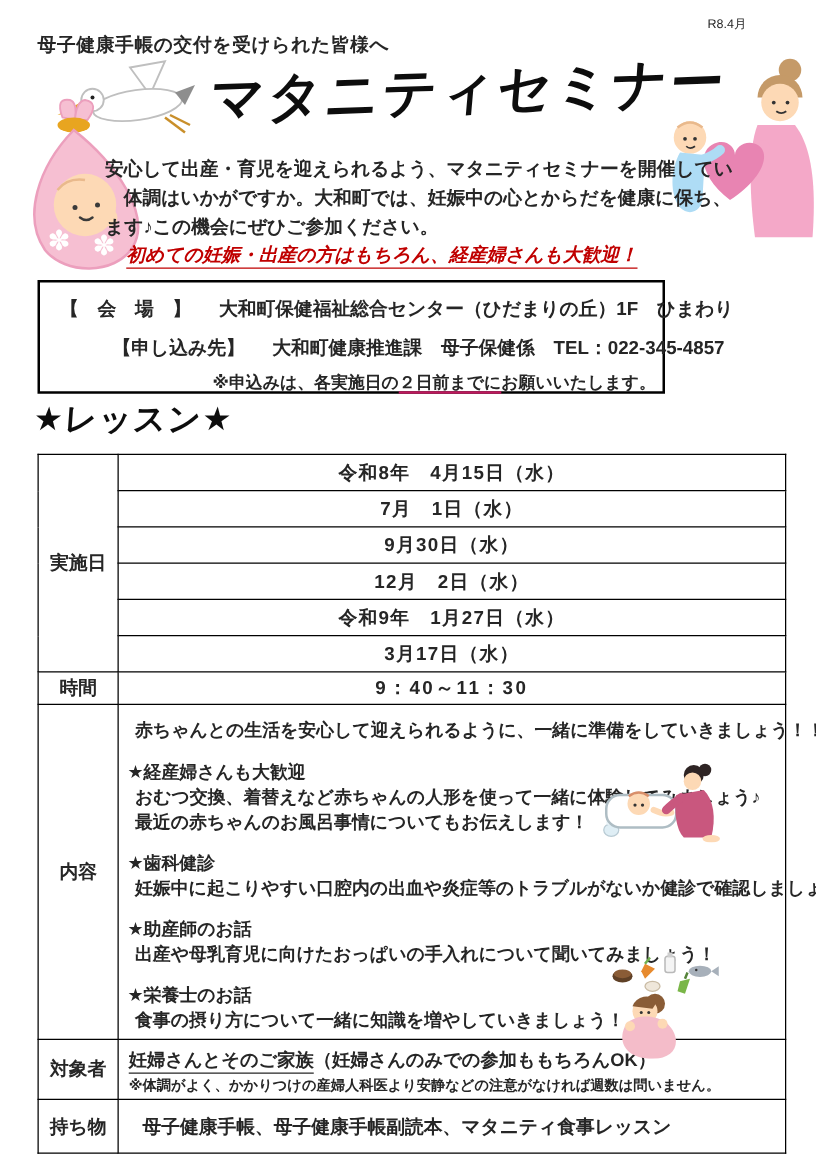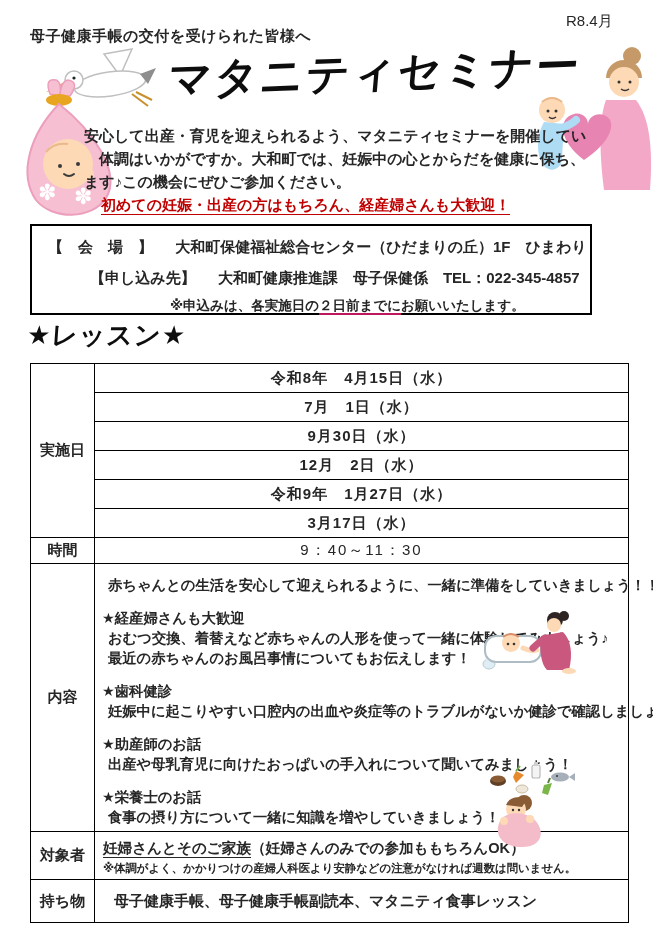--- a/index.html
+++ b/index.html
@@ -6,46 +6,46 @@
   html,body { background:#888; }
   .page {
     position:relative; width:653px; height:937px; margin:0 auto;
     background:#ffffff; overflow:hidden;
     font-family:"Liberation Sans","DejaVu Sans",sans-serif;
     color:#262626;
   }
   .abs { position:absolute; }
 
   .header-note { left:30px; top:27px; font-size:15px; font-weight:600; letter-spacing:0.5px; }
-  .edition { left:566px; top:12px; font-size:15px; font-weight:500; }
+  .edition { left:566px; top:12px; font-size:10px; font-weight:500; }
 
   .main-title {
     left:168px; top:44px; font-size:43px; font-weight:900; white-space:nowrap;
     letter-spacing:2px; transform:rotate(-2deg) skewX(-7deg); color:#0d0d0d;
   }
 
   .intro { left:84px; top:124px; width:505px; font-size:15px; line-height:23px; font-weight:600; }
   .intro-highlight { color:#c00000; font-weight:700; }
   .u { border-bottom:1.6px solid currentColor; padding-bottom:1px; }
 
-  .info-box { left:30px; top:224px; width:562px; height:91px; border:2px solid #000; }
+  .info-box { left:30px; top:224px; width:502px; height:91px; border:2px solid #000; }
   .ib-row { position:absolute; left:16px; font-size:15px; font-weight:600; white-space:nowrap; }
   .ib-row .lbl { margin-right:18px; }
   .ib-r1 { top:12px; }
   .ib-r2 { top:43px;margin-left:42px; }
   .ib-note { position:absolute; left:138px; top:71px; font-size:13.5px; font-weight:600; white-space:nowrap; }
   .ib-note .em { font-weight:800; border-bottom:2px solid #be185d; padding-bottom:0px; }
 
   .lesson-heading { left:27px; top:318px; font-size:26px; font-weight:900; letter-spacing:1px; transform:skewX(-4deg); color:#0d0d0d; }
 
   table.lesson { position:absolute; left:30px; top:363px; width:599px; border-collapse:collapse; table-layout:fixed; }
   table.lesson td { border:1.6px solid #000; font-size:15px; vertical-align:middle; }
   td.lblcol { width:64px; text-align:center; font-weight:700; }
   td.datecell { height:29px; text-align:center; font-weight:600; letter-spacing:1px; }
-  td.timecell { height:26px; text-align:center; font-weight:400; font-size:16.5px; letter-spacing:2px;margin-left:16px; }
+  td.timecell { height:26px; text-align:center; font-weight:700; font-size:16.5px; letter-spacing:2px;margin-left:16px; }
   td.contentcell { height:268px; vertical-align:top; padding:7px 6px 0 7px; position:relative; font-weight:600; }
   .c-line { font-size:14.3px; line-height:20px; padding-left:6px; white-space:nowrap; }
   .c-title { font-size:14.3px; line-height:20px; font-weight:700; white-space:nowrap; }
   .c-gap { height:13px; }
   td.audcell { height:48px; padding:4px 8px 0 8px; vertical-align:top; }
   .aud-main { font-size:14.6px; font-weight:600; white-space:nowrap; }
   .aud-note { font-size:11.4px; font-weight:600; margin-top:3px; white-space:nowrap; }
   td.itemcell { height:43px; padding-left:19px; font-weight:600; }
 
   .illo { position:absolute; }
@@ -113,21 +113,21 @@
       <path d="M31,77 q3,3 7,0" stroke="#333" stroke-width="1.4" fill="none"></path>
       <path d="M26,82 C 18,96 18,116 26,126 C 34,134 44,128 44,118 L 46,84 Z" fill="#aedcf5"></path>
       <path d="M44,88 q10,-4 14,-8" stroke="#aedcf5" stroke-width="8" fill="none" stroke-linecap="round"></path>
     </svg>
   </div>
 
   <div class="abs intro">
     <div>安心して出産・育児を迎えられるよう、マタニティセミナーを開催してい</div>
     <div>　体調はいかがですか。大和町では、妊娠中の心とからだを健康に保ち、</div>
     <div>ます♪この機会にぜひご参加ください。</div>
-    <div class="intro-highlight" style="padding-left:17px;">
+    <div class="intro-highlight" style="padding-left:17px;font-style:italic;">
       <span class="u">初めての妊娠・出産の方はもちろん、経産婦さんも大歓迎！</span>
     </div>
   </div>
 
   <div class="abs info-box">
     <div class="ib-row ib-r1">
       <span class="lbl">【　会　場　】</span>
       <span>大和町保健福祉総合センター（ひだまりの丘）1F　ひまわり</span>
     </div>
     <div class="ib-row ib-r2">

